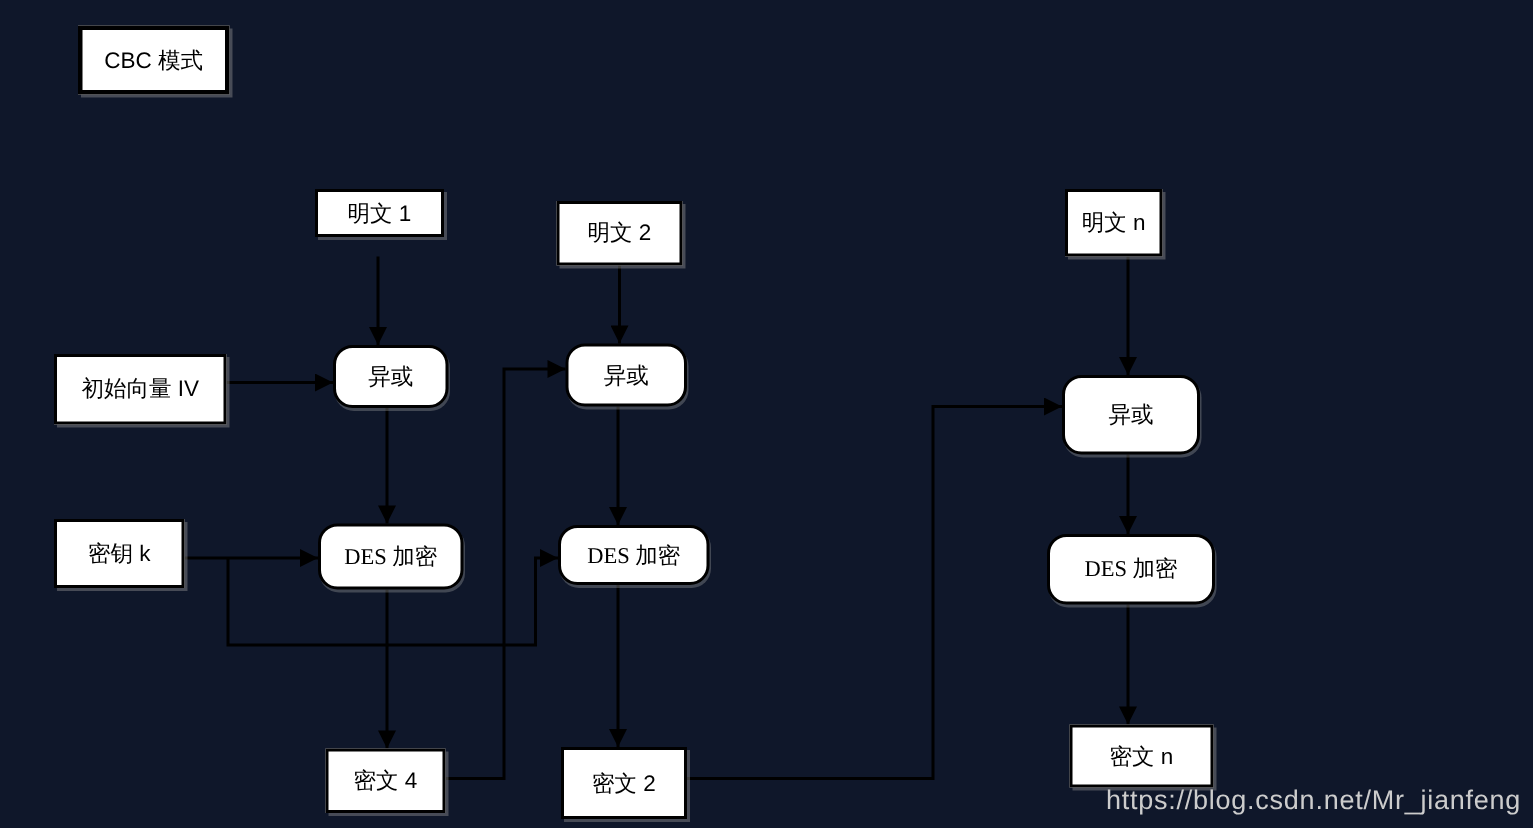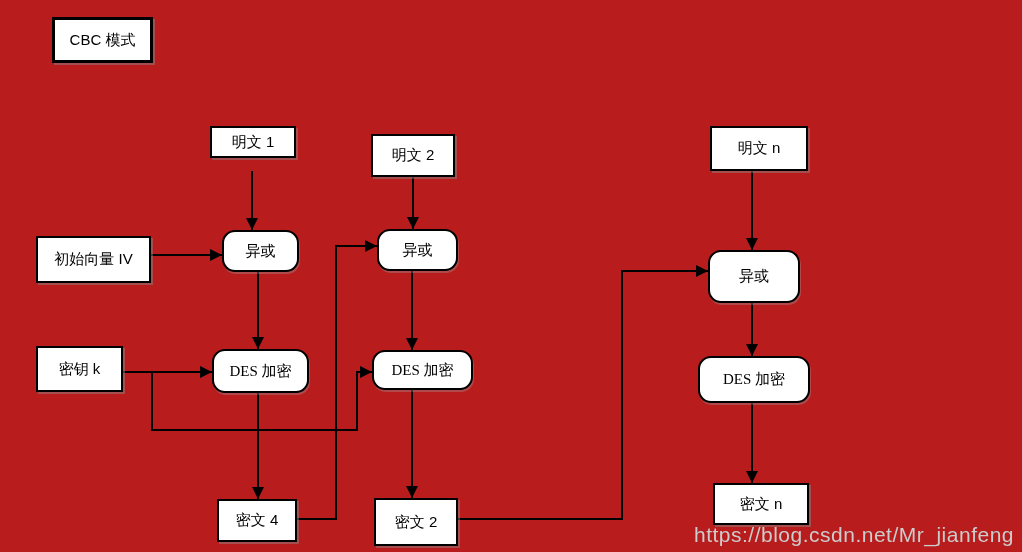--- a/index.html
+++ b/index.html
@@ -5,21 +5,21 @@
   html, body {
     margin: 0;
     padding: 0;
     background: #ffffff;
     font-family: "Liberation Sans", "DejaVu Sans", sans-serif;
   }
   .canvas {
     position: relative;
     width: 1022px;
     height: 552px;
-    background: #b91c1c;
+    background: #0f172a;
     overflow: hidden;
   }
   .edges-layer {
     position: absolute;
     left: 0; top: 0;
     width: 1022px;
     height: 552px;
   }
   .node {
     position: absolute;
@@ -37,21 +37,21 @@
   .node.thick { border-width: 3px; }
   .node.rounded {
     border-radius: 13px;
     box-shadow: 1px 2px 0 rgba(160,160,160,0.35);
     font-family: Liberation Serif, serif;
   }
   .watermark {
     position: absolute;
     top: 523px;
     right: 8px;
-    font-size: 21px;
+    font-size: 18px;
     color: #cccccc;
     letter-spacing: 0.5px;
   }
 </style>
 </head>
 <body>
 
 <div class="canvas">
 
   <svg class="edges-layer" width="1022" height="552" viewBox="0 0 1022 552" xmlns="http://www.w3.org/2000/svg">
@@ -75,21 +75,21 @@
       <polyline points="752,171 752,250" marker-end="url(#arrow)"></polyline>
       <polyline points="752,303 752,356" marker-end="url(#arrow)"></polyline>
       <polyline points="752,403 752,483" marker-end="url(#arrow)"></polyline>
     </g>
   </svg>
 
   <div class="node thick" style="left:52px; top:17px; width:101px; height:46px;">CBC 模式</div>
 
   <div class="node" style="left:210px; top:126px; width:86px; height:32px;">明文 1</div>
   <div class="node" style="left:371px; top:134px; width:84px; height:43px;">明文 2</div>
-  <div class="node" style="left:710px; top:126px; width:98px; height:45px;">明文 n</div>
+  <div class="node" style="left:710px; top:126px; width:65px; height:45px;">明文 n</div>
 
   <div class="node" style="left:36px; top:236px; width:115px; height:47px;">初始向量 IV</div>
   <div class="node" style="left:36px; top:346px; width:87px; height:46px;text-align:center;">密钥 k</div>
 
   <div class="node rounded" style="left:222px; top:230px; width:77px; height:42px;">异或</div>
   <div class="node rounded" style="left:377px; top:229px; width:81px; height:42px;">异或</div>
   <div class="node rounded" style="left:708px; top:250px; width:92px; height:53px;">异或</div>
 
   <div class="node rounded" style="left:212px; top:349px; width:97px; height:44px;">DES 加密</div>
   <div class="node rounded" style="left:372px; top:350px; width:101px; height:40px;">DES 加密</div>

